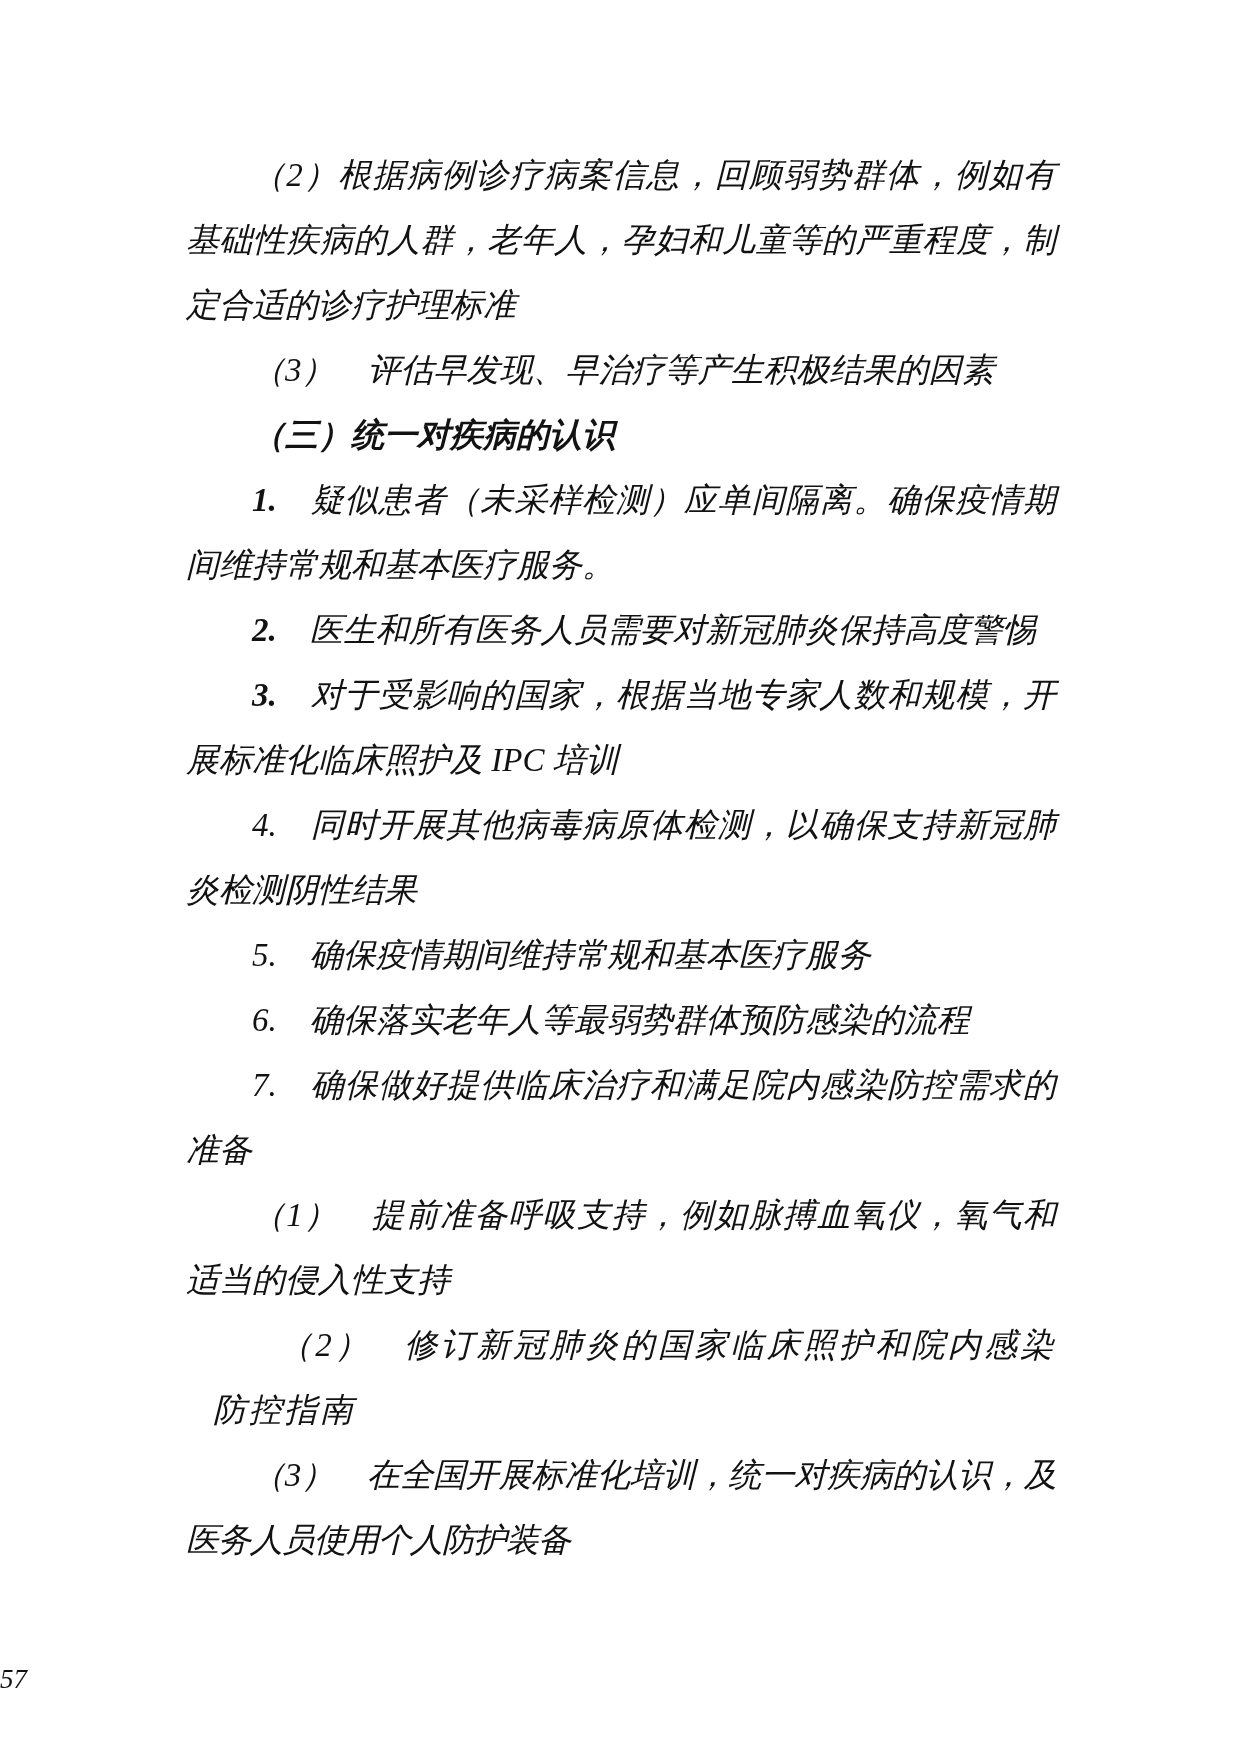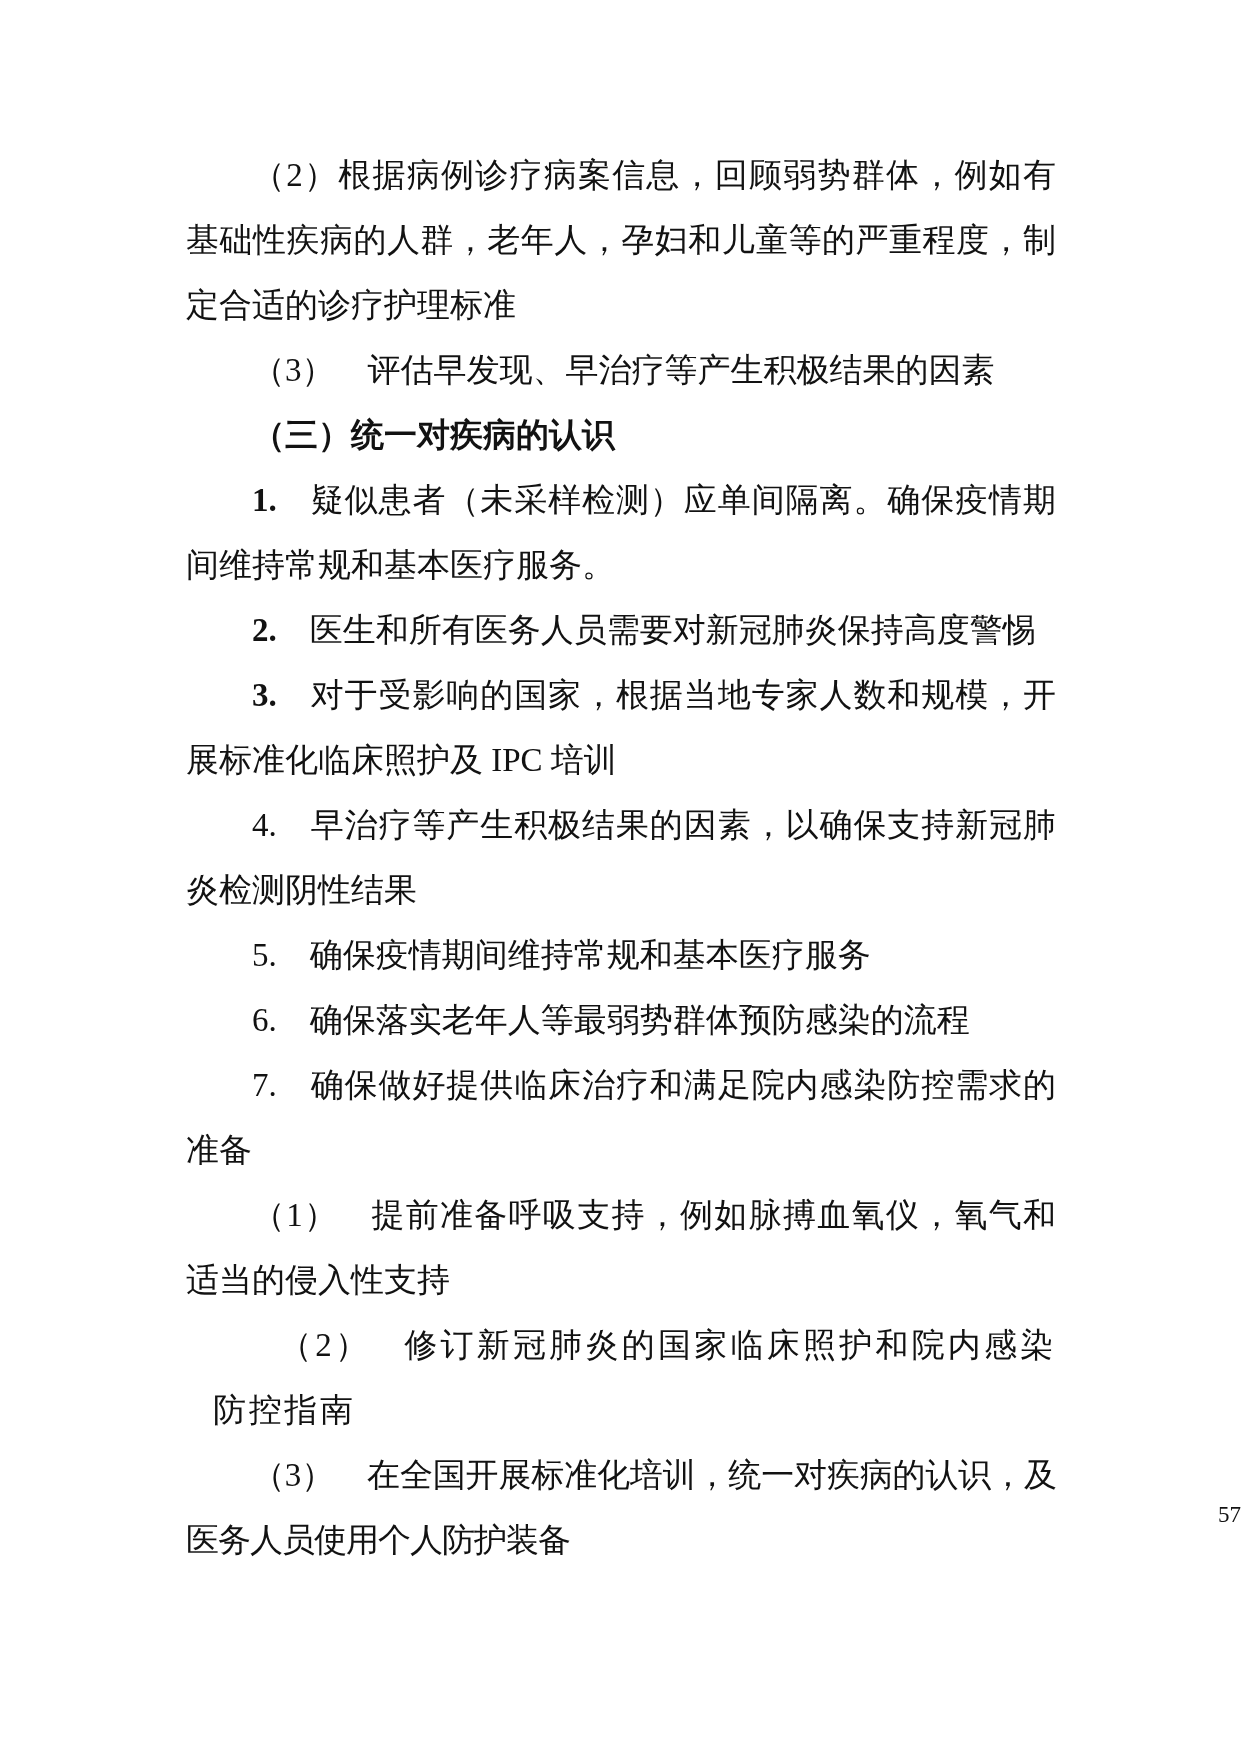--- a/index.html
+++ b/index.html
@@ -8,20 +8,21 @@
     background: #ffffff;
   }
   .page {
     position: relative;
     width: 1241px;
     height: 1754px;
     background: #ffffff;
     overflow: hidden;
     font-family: "Liberation Serif", "DejaVu Serif", serif;
     color: #121212;
+    font-style: italic;
   }
   .content {
     position: absolute;
     left: 186px;
     top: 143px;
     width: 870px;
   }
   .para {
     margin: 0;
     font-size: 33px;
@@ -42,24 +43,24 @@
   .ls-loose {
     letter-spacing: 0.08em;
     margin-left: 27px;
   }
   .ls-tight {
     letter-spacing: -0.03em;
   }
   .footer {
     position: absolute;
     left: 0;
-    top: 1500px;
+    top: 1664px;
     width: 100%;
-    text-align: right;
-    font-size: 23px;
+    text-align: left;
+    font-size: 27px;
     line-height: 30px;
     color: #121212;
   }
 </style>
 </head>
 <body>
 
 <div class="page">
   <div class="content">
 
@@ -68,21 +69,21 @@
     <p class="para"><span class="num">（3）</span><span>评估早发现、早治疗等产生积极结果的因素</span></p>
 
     <p class="para heading"><span>（三）统一对疾病的认识</span></p>
 
     <p class="para"><span class="num bold">1.</span><span>疑似患者（未采样检测）应单间隔离。确保疫情期间维持常规和基本医疗服务。</span></p>
 
     <p class="para"><span class="num bold">2.</span><span>医生和所有医务人员需要对新冠肺炎保持高度警惕</span></p>
 
     <p class="para"><span class="num bold">3.</span><span>对于受影响的国家，根据当地专家人数和规模，开展标准化临床照护及 IPC 培训</span></p>
 
-    <p class="para"><span class="num">4.</span><span>早治疗等产生积极结果的因素，以确保支持新冠肺炎检测阴性结果</span></p>
+    <p class="para"><span class="num">4.</span><span>同时开展其他病毒病原体检测，以确保支持新冠肺炎检测阴性结果</span></p>
 
     <p class="para"><span class="num">5.</span><span>确保疫情期间维持常规和基本医疗服务</span></p>
 
     <p class="para"><span class="num">6.</span><span>确保落实老年人等最弱势群体预防感染的流程</span></p>
 
     <p class="para"><span class="num">7.</span><span>确保做好提供临床治疗和满足院内感染防控需求的准备</span></p>
 
     <p class="para"><span class="num">（1）</span><span>提前准备呼吸支持，例如脉搏血氧仪，氧气和适当的侵入性支持</span></p>
 
     <p class="para ls-loose"><span class="num">（2）</span><span>修订新冠肺炎的国家临床照护和院内感染防控指南</span></p>

